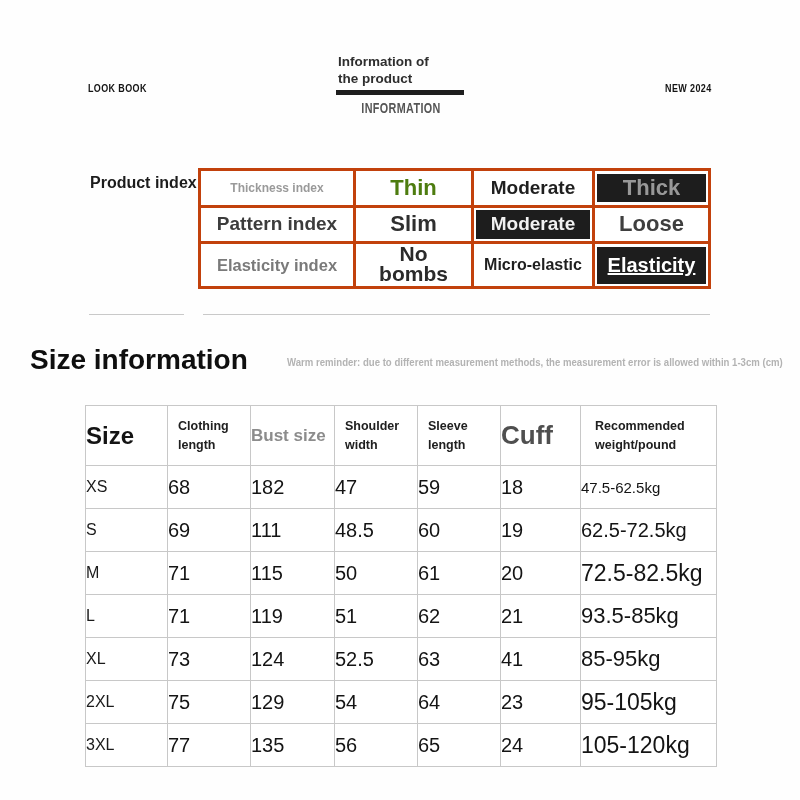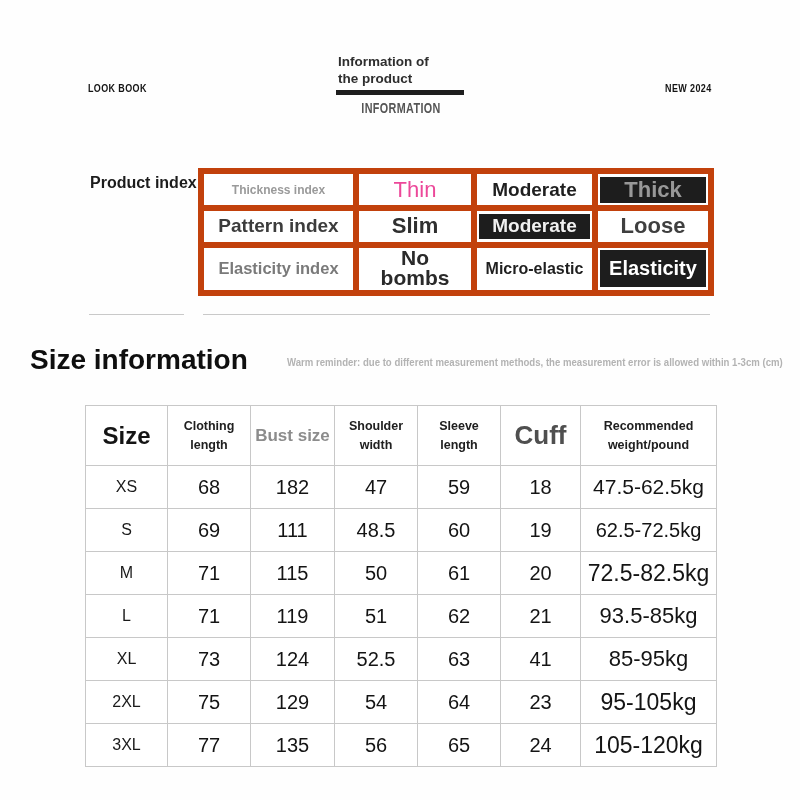--- a/index.html
+++ b/index.html
@@ -11,64 +11,64 @@
   .hdr-left  { left:88px; transform:scaleX(0.78); transform-origin:left center; }
   .hdr-right { right:88px; transform:scaleX(0.78); transform-origin:right center; }
   .hdr-center { position:absolute; left:336px; top:53px; width:130px; }
   .hdr-title { font-size:13.5px; line-height:17px; font-weight:bold; color:#2e2e2e; text-align:left; padding-left:2px; }
   .hdr-bar { width:128px; height:4.5px; background:#1e1e1e; margin-top:3px; }
   .hdr-sub { margin-top:4px; text-align:center; font-size:15px; font-weight:bold; color:#555; letter-spacing:0.5px; transform:scaleX(0.72); transform-origin:center; white-space:nowrap; }
 
   
   .pi-label-main { position:absolute; left:90px; top:174px; font-size:16px; font-weight:bold; color:#1c1c1c; }
   table.pi { position:absolute; left:198px; top:168px; width:510px; border-collapse:collapse; table-layout:fixed; }
-  table.pi td { border:6px solid #c2410c; height:36.6px; text-align:center; vertical-align:middle; padding:0; background:#fff; }
+  table.pi td { border:3px solid #c2410c; height:36.6px; text-align:center; vertical-align:middle; padding:0; background:#fff; }
   table.pi td .cell-inner { display:inline-block; }
   table.pi td.hl { padding:2.5px 2px; }
   table.pi td.hl .cell-inner { display:flex; align-items:center; justify-content:center; background:#1d1d1d; width:100%; height:100%; }
   
   .pi tr:nth-child(1) td:nth-child(1) { font-size:12px; font-weight:bold; color:#9a9a9a; }
-  .pi tr:nth-child(1) td:nth-child(2) { font-size:22px; font-weight:normal; color:#ec4899; }
+  .pi tr:nth-child(1) td:nth-child(2) { font-size:22px; font-weight:bold; color:#4d7c0f; }
   .pi tr:nth-child(1) td:nth-child(3) { font-size:19px; font-weight:bold; color:#1f1f1f; }
   .pi tr:nth-child(1) td:nth-child(4) { font-size:22px; font-weight:bold; color:#989898; }
   
   .pi tr:nth-child(2) td:nth-child(1) { font-size:19px; font-weight:bold; color:#3c3c3c; }
   .pi tr:nth-child(2) td:nth-child(2) { font-size:22px; font-weight:bold; color:#2f2f2f; }
   .pi tr:nth-child(2) td:nth-child(3) { font-size:19px; font-weight:bold; color:#f1f1f1; }
   .pi tr:nth-child(2) td:nth-child(4) { font-size:22px; font-weight:bold; color:#3f3f3f; }
   
   .pi tr:nth-child(3) td:nth-child(1) { font-size:16.5px; font-weight:bold; color:#7a7a7a; }
   .pi tr:nth-child(3) td:nth-child(2) { font-size:21px; font-weight:bold; color:#2a2a2a; }
   .pi tr:nth-child(3) td:nth-child(2) .cell-inner { max-width:72px; line-height:0.95; }
   .pi tr:nth-child(3) td:nth-child(3) { font-size:16px; font-weight:bold; color:#1f1f1f; }
-  .pi tr:nth-child(3) td:nth-child(4) { font-size:20px; font-weight:bold; color:#ffffff; }
+  .pi tr:nth-child(3) td:nth-child(4) { font-size:20px; font-weight:bold; color:#ffffff;text-decoration:underline; }
 
   
   .divider { position:absolute; top:314px; height:1px; background:#c9c9c9; }
   .divider.short { left:89px; width:95px; }
   .divider.long { left:203px; width:507px; }
 
   
   .size-title { position:absolute; left:30px; top:344px; font-size:28px; font-weight:bold; color:#0f0f0f; }
   .size-reminder { position:absolute; left:287px; top:357px; font-size:10px; font-weight:bold; color:#b3b3b3; white-space:nowrap; transform:scaleX(0.96); transform-origin:left center; }
 
   table.st { position:absolute; left:85px; top:405px; width:631px; border-collapse:collapse; table-layout:fixed; }
-  table.st th, table.st td { border:1px solid #c8c8c8; text-align:center; vertical-align:middle; background:#fff; padding:0; }
+  table.st th, table.st td { border:1px solid #c8c8c8; text-align:left; vertical-align:middle; background:#fff; padding:0; }
   table.st thead th { height:60px; }
   table.st tbody td { height:43px; }
   
   .st thead th:nth-child(1) { font-size:24px; font-weight:bold; color:#141414; }
   .st thead th:nth-child(2), .st thead th:nth-child(4), .st thead th:nth-child(5) { font-size:12.5px; font-weight:bold; color:#202020; line-height:1.45; padding:0 10px; }
   .st thead th:nth-child(3) { font-size:17px; font-weight:bold; color:#8c8c8c; }
   .st thead th:nth-child(6) { font-size:26px; font-weight:bold; color:#4f4f4f; }
   .st thead th:nth-child(7) { font-size:12.5px; font-weight:bold; color:#202020; line-height:1.5; padding:0 14px; }
   
   .st tbody td:nth-child(1) { font-size:16px; color:#1a1a1a; font-family:"Liberation Sans", sans-serif; }
   .st tbody td:nth-child(n+2) { font-family:Liberation Sans, sans-serif; font-size:20px; color:#141414; }
-  .st tbody td:nth-child(7) { font-size:21px; }
+  .st tbody td:nth-child(7) { font-size:15px; }
   .st tbody tr:nth-child(2) td:nth-child(7) { font-size:20px; }
   .st tbody tr:nth-child(3) td:nth-child(7),
   .st tbody tr:nth-child(6) td:nth-child(7),
   .st tbody tr:nth-child(7) td:nth-child(7) { font-size:23px; }
   .st tbody tr:nth-child(4) td:nth-child(7),
   .st tbody tr:nth-child(5) td:nth-child(7) { font-size:22px; }
 </style>
 </head>
 <body>
 

